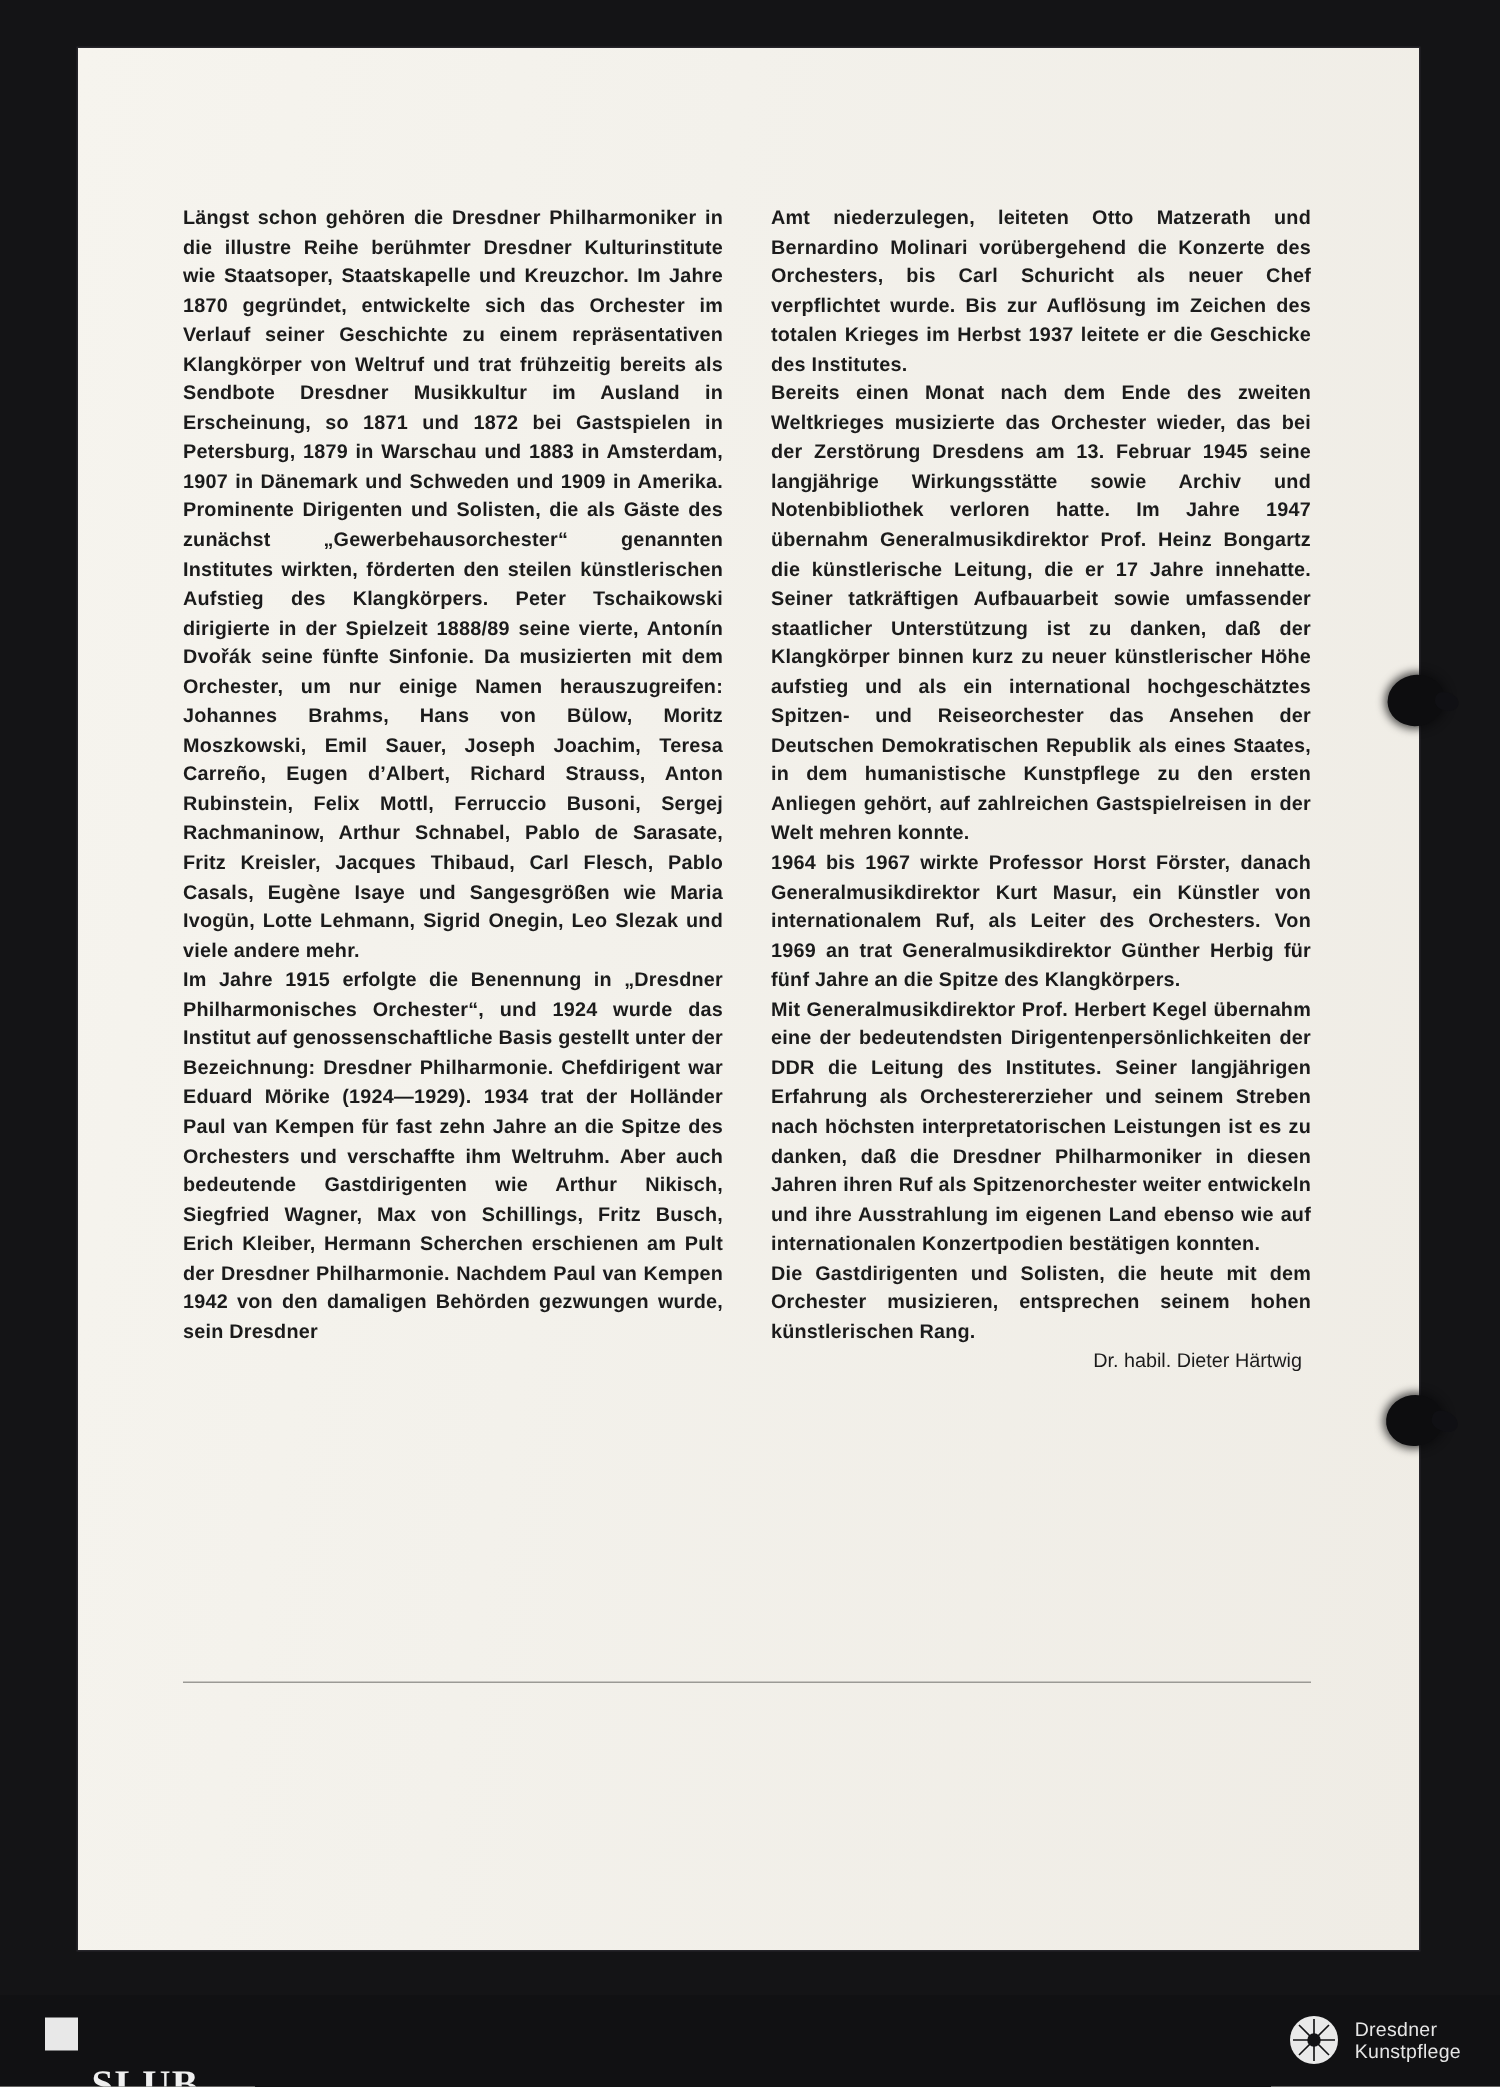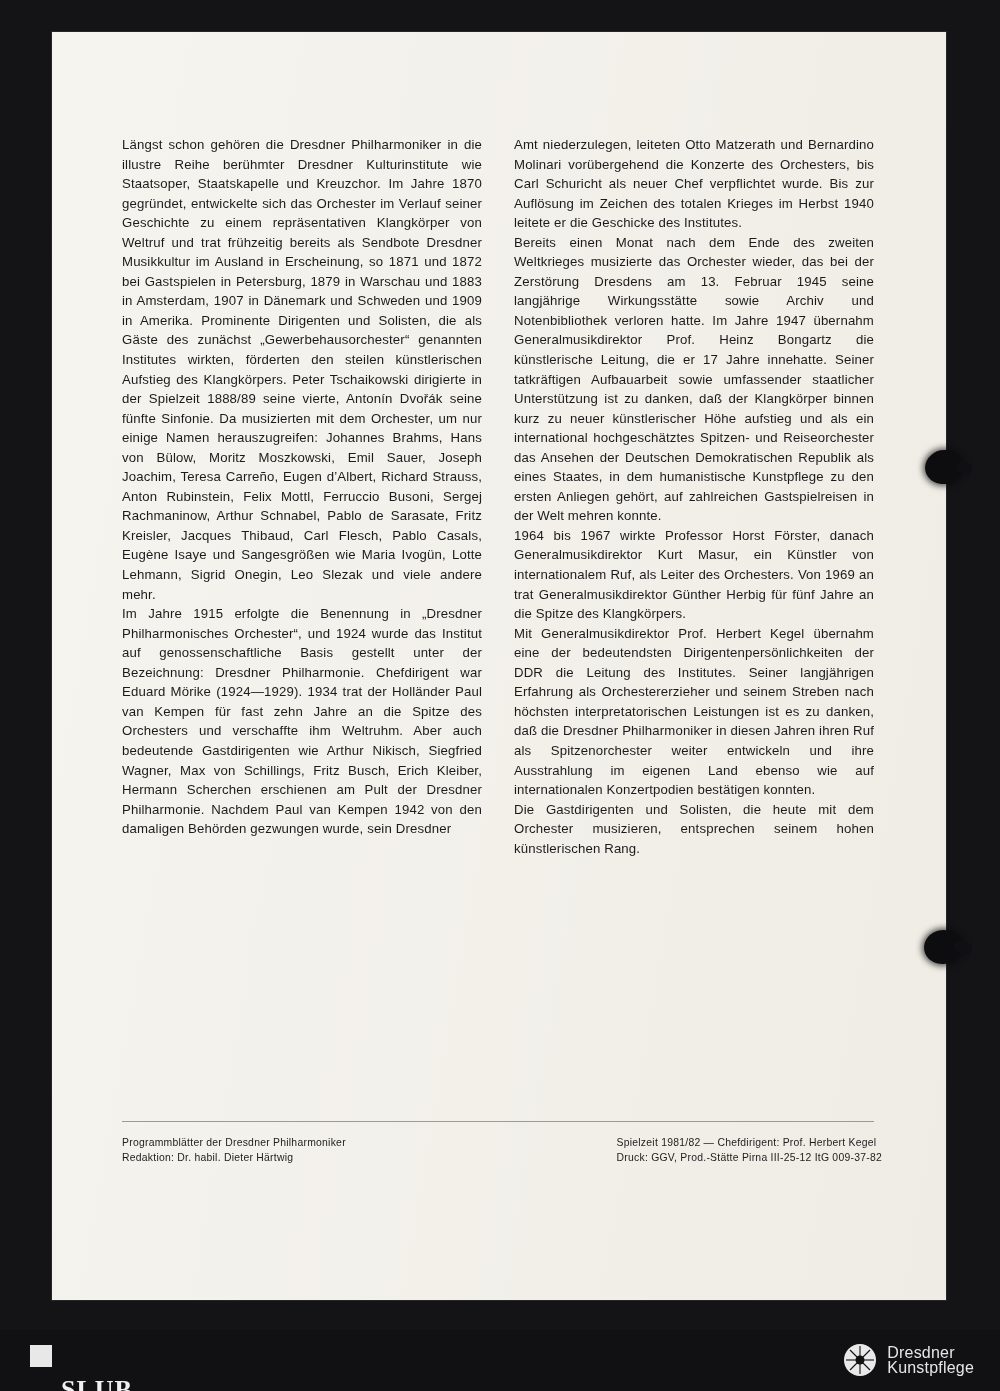--- a/index.html
+++ b/index.html
@@ -49,20 +49,21 @@
   }
   .col p {
     margin: 0;
     font-size: 13.2px;
     line-height: 19.55px;
     text-align: justify;
     color: #1b1b1b;
     letter-spacing: 0.15px;
     font-family: "Liberation Sans", sans-serif;
     hyphens: none;
+    font-weight: bold;
   }
   .col p + p {
     margin-top: 0;
   }
   .sig {
     margin-top: 0;
     text-align: right;
     font-size: 13.2px;
     line-height: 19.55px;
     color: #1b1b1b;
@@ -184,21 +185,21 @@
     display: flex;
     align-items: center;
   }
   .dp-mark {
     width: 34px;
     height: 34px;
     margin-right: 10px;
     position: relative;
   }
   .dp-text {
-    font-size: 16px;
+    font-size: 13px;
     line-height: 15px;
     color: #e6e6e6;
     letter-spacing: 0.2px;
   }
 </style>
 </head>
 <body>
 
 <div class="scan-area">
 
@@ -206,37 +207,32 @@
     <div class="page-inner">
 
       <div class="columns">
 
         <div class="col">
           <p>Längst schon gehören die Dresdner Philharmoniker in die illustre Reihe berühmter Dresdner Kulturinstitute wie Staatsoper, Staatskapelle und Kreuzchor. Im Jahre 1870 gegründet, entwickelte sich das Orchester im Verlauf seiner Geschichte zu einem repräsentativen Klangkörper von Weltruf und trat frühzeitig bereits als Sendbote Dresdner Musikkultur im Ausland in Erscheinung, so 1871 und 1872 bei Gastspielen in Petersburg, 1879 in Warschau und 1883 in Amsterdam, 1907 in Dänemark und Schweden und 1909 in Amerika. Prominente Dirigenten und Solisten, die als Gäste des zunächst „Gewerbehausorchester“ genannten Institutes wirkten, förderten den steilen künstlerischen Aufstieg des Klangkörpers. Peter Tschaikowski dirigierte in der Spielzeit 1888/89 seine vierte, Antonín Dvořák seine fünfte Sinfonie. Da musizierten mit dem Orchester, um nur einige Namen herauszugreifen: Johannes Brahms, Hans von Bülow, Moritz Moszkowski, Emil Sauer, Joseph Joachim, Teresa Carreño, Eugen d’Albert, Richard Strauss, Anton Rubinstein, Felix Mottl, Ferruccio Busoni, Sergej Rachmaninow, Arthur Schnabel, Pablo de Sarasate, Fritz Kreisler, Jacques Thibaud, Carl Flesch, Pablo Casals, Eugène Isaye und Sangesgrößen wie Maria Ivogün, Lotte Lehmann, Sigrid Onegin, Leo Slezak und viele andere mehr.</p>
           <p>Im Jahre 1915 erfolgte die Benennung in „Dresdner Philharmonisches Orchester“, und 1924 wurde das Institut auf genossenschaftliche Basis gestellt unter der Bezeichnung: Dresdner Philharmonie. Chefdirigent war Eduard Mörike (1924—1929). 1934 trat der Holländer Paul van Kempen für fast zehn Jahre an die Spitze des Orchesters und verschaffte ihm Weltruhm. Aber auch bedeutende Gastdirigenten wie Arthur Nikisch, Siegfried Wagner, Max von Schillings, Fritz Busch, Erich Kleiber, Hermann Scherchen erschienen am Pult der Dresdner Philharmonie. Nachdem Paul van Kempen 1942 von den damaligen Behörden gezwungen wurde, sein Dresdner</p>
         </div>
 
         <div class="col">
-          <p>Amt niederzulegen, leiteten Otto Matzerath und Bernardino Molinari vorübergehend die Konzerte des Orchesters, bis Carl Schuricht als neuer Chef verpflichtet wurde. Bis zur Auflösung im Zeichen des totalen Krieges im Herbst 1940 leitete er die Geschicke des Institutes.</p>
+          <p>Amt niederzulegen, leiteten Otto Matzerath und Bernardino Molinari vorübergehend die Konzerte des Orchesters, bis Carl Schuricht als neuer Chef verpflichtet wurde. Bis zur Auflösung im Zeichen des totalen Krieges im Herbst 1937 leitete er die Geschicke des Institutes.</p>
           <p>Bereits einen Monat nach dem Ende des zweiten Weltkrieges musizierte das Orchester wieder, das bei der Zerstörung Dresdens am 13. Februar 1945 seine langjährige Wirkungsstätte sowie Archiv und Notenbibliothek verloren hatte. Im Jahre 1947 übernahm Generalmusikdirektor Prof. Heinz Bongartz die künstlerische Leitung, die er 17 Jahre innehatte. Seiner tatkräftigen Aufbauarbeit sowie umfassender staatlicher Unterstützung ist zu danken, daß der Klangkörper binnen kurz zu neuer künstlerischer Höhe aufstieg und als ein international hochgeschätztes Spitzen- und Reiseorchester das Ansehen der Deutschen Demokratischen Republik als eines Staates, in dem humanistische Kunstpflege zu den ersten Anliegen gehört, auf zahlreichen Gastspielreisen in der Welt mehren konnte.</p>
           <p>1964 bis 1967 wirkte Professor Horst Förster, danach Generalmusikdirektor Kurt Masur, ein Künstler von internationalem Ruf, als Leiter des Orchesters. Von 1969 an trat Generalmusikdirektor Günther Herbig für fünf Jahre an die Spitze des Klangkörpers.</p>
           <p>Mit Generalmusikdirektor Prof. Herbert Kegel übernahm eine der bedeutendsten Dirigentenpersönlichkeiten der DDR die Leitung des Institutes. Seiner langjährigen Erfahrung als Orchestererzieher und seinem Streben nach höchsten interpretatorischen Leistungen ist es zu danken, daß die Dresdner Philharmoniker in diesen Jahren ihren Ruf als Spitzenorchester weiter entwickeln und ihre Ausstrahlung im eigenen Land ebenso wie auf internationalen Konzertpodien bestätigen konnten.</p>
           <p>Die Gastdirigenten und Solisten, die heute mit dem Orchester musizieren, entsprechen seinem hohen künstlerischen Rang.</p>
+          <div class="sig">Dr. habil. Dieter Härtwig</div>
         </div>
 
       </div>
 
       <div class="footer-rule"></div>
 
-      <div class="footer">
-        <div class="fblock">Programmblätter der Dresdner Philharmoniker
-Redaktion: Dr. habil. Dieter Härtwig</div>
-        <div class="fblock fright">Spielzeit 1981/82 — Chefdirigent: Prof. Herbert Kegel
-Druck: GGV, Prod.-Stätte Pirna III-25-12 ItG 009-37-82</div>
-      </div>
 
       <div class="clip c1"></div>
       <div class="clip c2"></div>
 
     </div>
   </div>
 
 </div>
 
 <div class="bottom-bar">

